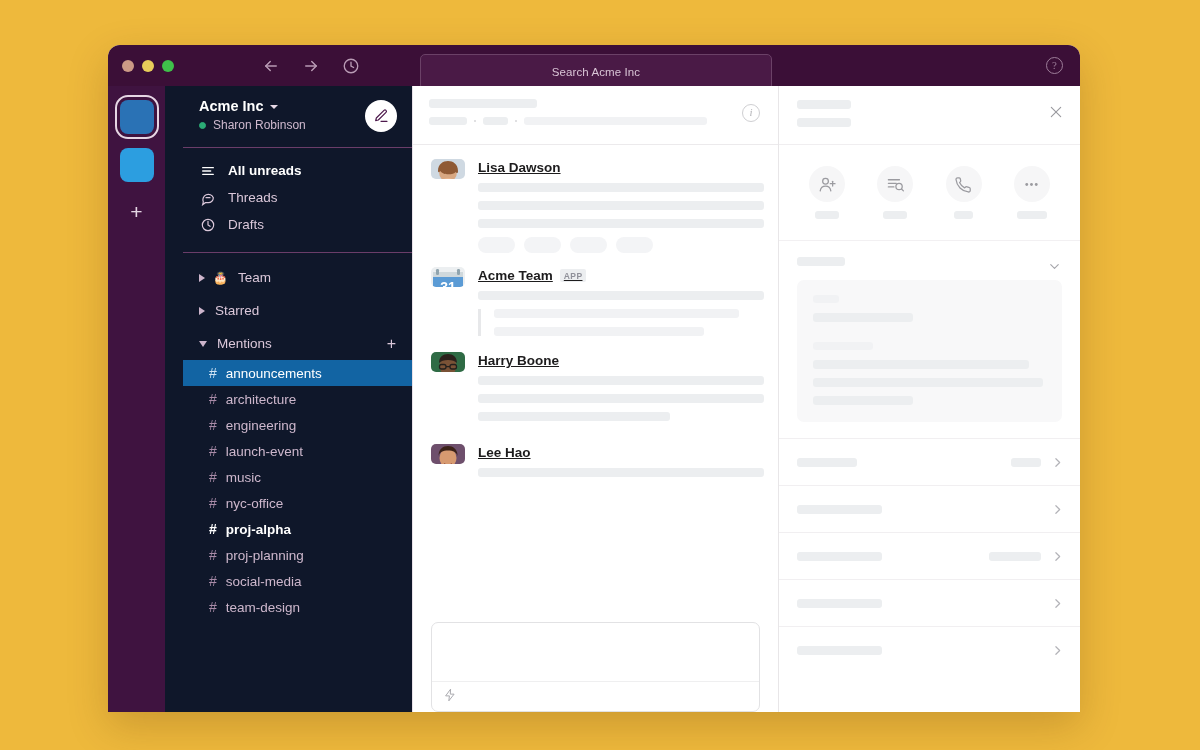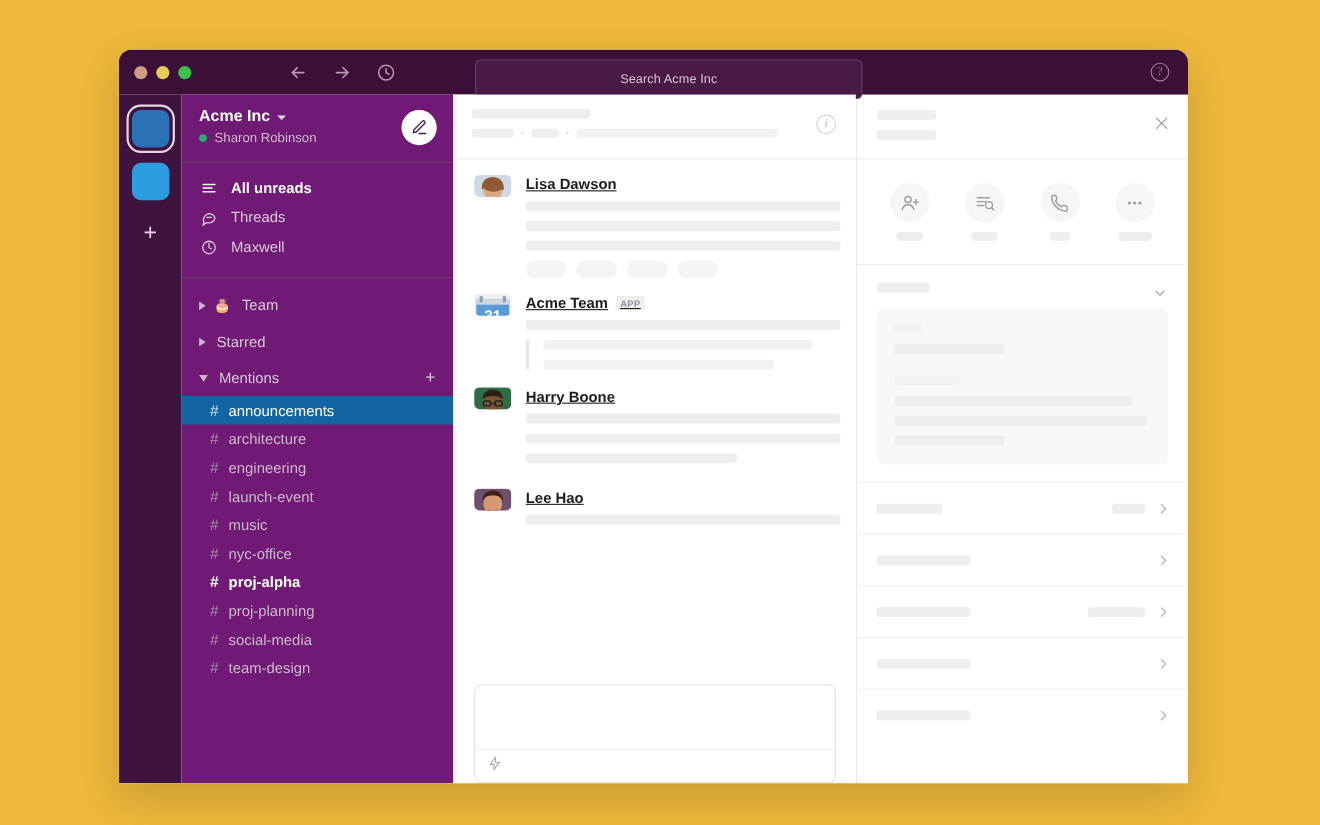--- a/index.html
+++ b/index.html
@@ -43,21 +43,21 @@
   .nav-btns { display: flex; gap: 22px; margin-left: 88px; }
   .nav-ic {
     width: 18px; height: 18px;
     color: #b99bb5;
     display: flex; align-items: center; justify-content: center;
   }
   .nav-ic svg { width: 18px; height: 18px; }
 
   #search-box {
     position: absolute;
-    left: 324px;
+    left: 312px;
     top: 9px;
     width: 352px;
     height: 36px;
     border: 1px solid #6b4167;
     border-radius: 5px;
     background: #4a1a46;
     display: flex; align-items: center; justify-content: center;
   }
   #search-box span {
     font-size: 11.5px;
@@ -94,24 +94,25 @@
   }
   .ws-tile.second { background: #2c9ee0; }
   #ws-add {
     color: #e4d5e3; font-size: 21px; line-height: 20px;
     margin-top: 6px; font-weight: 300;
   }
 
   
   #sidebar {
     width: 247px; flex: 0 0 247px;
-    background: #701a75;
+    background: #0f172a;
     color: #dfcede;
     position: relative;
     overflow: hidden;
+    padding-left: 18px;
   }
   #ws-header { padding: 12px 14px 10px 16px; position: relative; }
   #ws-name {
     font-size: 14.5px; font-weight: 700; color: #fff;
     display: flex; align-items: center; gap: 7px;
   }
   .caret-dn {
     width: 0; height: 0;
     border-left: 4px solid transparent;
     border-right: 4px solid transparent;
@@ -407,21 +408,21 @@
           </span>
           <span>Threads</span>
         </div>
         <div class="nav-row">
           <span class="ic">
             <svg viewBox="0 0 24 24" fill="none" stroke="currentColor" stroke-width="1.8">
                 <circle cx="12" cy="12" r="8.5"></circle>
                 <path d="M12 6.5v5.5l3 2" stroke-linecap="round"></path>
               </svg>
           </span>
-          <span>Maxwell</span>
+          <span>Drafts</span>
         </div>
       </div>
 
       <div class="sb-divider" style="margin:12px 0 8px;"></div>
 
       <div class="group-row">
         <span class="tri"></span>
         <span class="grp-emoji">🎂</span>
         <span>Team</span>
       </div>

